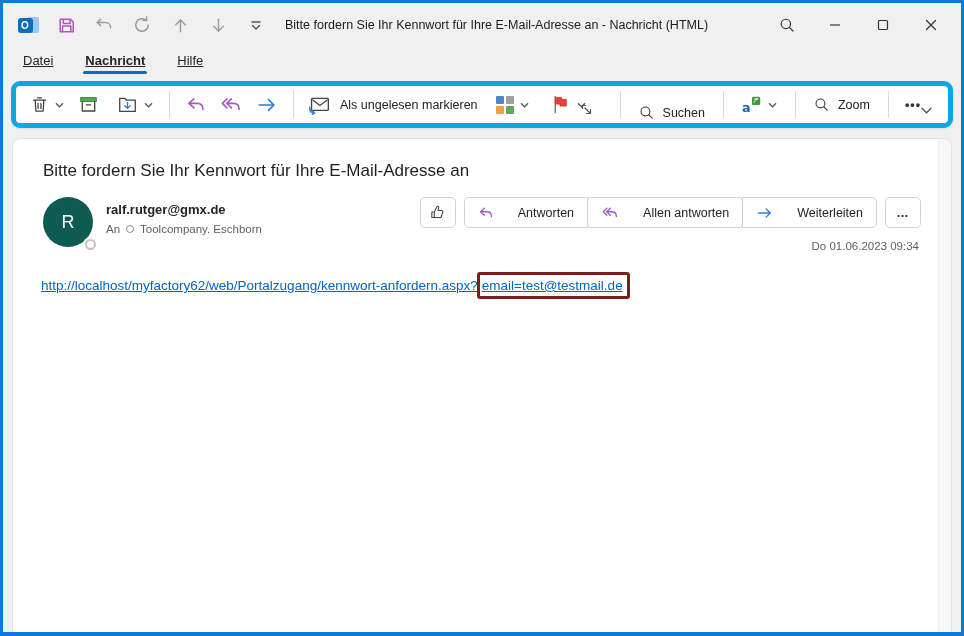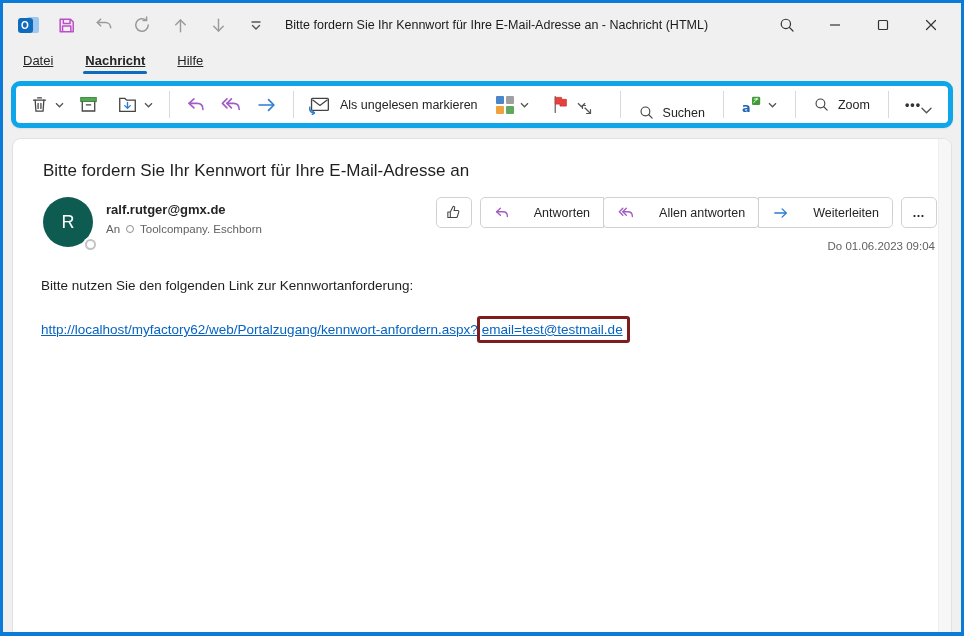--- a/index.html
+++ b/index.html
@@ -36,21 +36,21 @@
   .rb-label { font-size:12.5px; color:#242424; white-space:nowrap; }
   .divider { width:1px; height:27px; background:#d9d9d9; }
   .chev { display:flex; }
   .cat-grid { display:grid; grid-template-columns:8px 8px; grid-template-rows:8px 8px; gap:2px; }
   .cat-grid span { display:block; border-radius:1px; }
   .launcher { position:absolute; left:565px; bottom:4px; }
   .collapse-chev { position:absolute; right:16px; bottom:5px; }
 
   
   .msg-card { flex:1; margin:0 9px; background:#fff; border:1px solid #e2e2e2; border-bottom:none;
-              border-radius:9px 9px 0 0; position:relative; padding:16px 14px 0 26px; overflow:hidden; }
+              border-radius:9px 9px 0 0; position:relative; padding:16px 30px 0 26px; overflow:hidden; }
   .scroll-track { position:absolute; top:0; right:0; bottom:0; width:13px; background:#f7f7f7;
                   border-left:1px solid #efefef; border-radius:0 9px 0 0; }
   .subject { font-size:17px; color:#1f1f1f; font-weight:400; margin:6px 0 16px 4px; }
 
   .hdr { display:flex; align-items:flex-start; margin-left:4px; }
   .avatar-wrap { position:relative; width:50px; height:50px; margin-right:13px; flex:0 0 auto; }
   .avatar { width:50px; height:50px; border-radius:50%; background:#0e5c51; color:#fff;
             font-size:18px; display:flex; align-items:center; justify-content:center; }
   .presence { position:absolute; right:-3px; bottom:-3px; width:11px; height:11px; border-radius:50%;
               background:#fff; border:2px solid #c3c3c3; box-shadow:0 0 0 2px #fff; }
@@ -345,25 +345,24 @@
                 <path d="M3 11h17.5"></path>
                   <path d="M14.5 4.5 21 11l-6.5 6.5"></path>
               </svg>
               <span>Weiterleiten</span>
             </span>
           </span>
           <span class="btn btn-more">
             <span style="font-weight:bold; letter-spacing:1px;">…</span>
           </span>
         </div>
-        <div class="date-line">Do 01.06.2023 09:04</div>
+        <div class="date-line">Do 01.06.2023 09:34</div>
       </div>
     </div>
 
     <div class="body-area">
-      <div class="body-intro">Bitte nutzen Sie den folgenden Link zur Kennwortanforderung:</div>
       <div>
         <a class="mail-link" href="#"><span>http://localhost/myfactory62/web/Portalzugang/kennwort-anfordern.aspx?</span><span class="hl-box">email=test@testmail.de</span></a>
       </div>
     </div>
   </div>
 
 </div>
 
 </body></html>

